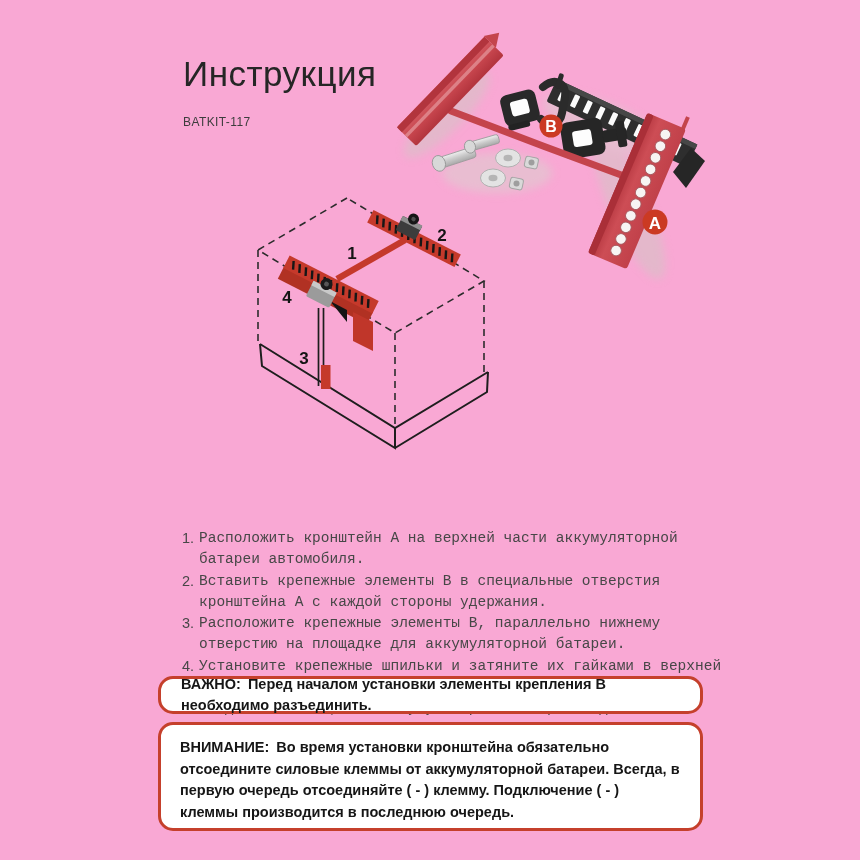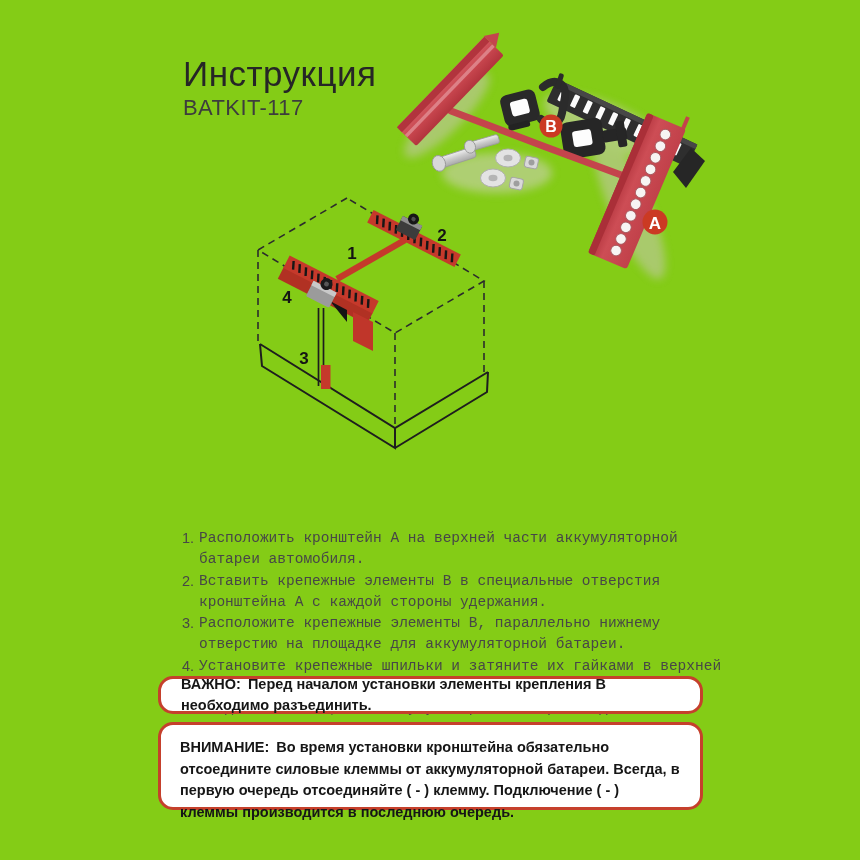--- a/index.html
+++ b/index.html
@@ -1,45 +1,45 @@
 <!DOCTYPE html>
 <html><head>
 <meta charset="utf-8">
 <style>
   html,body{margin:0;padding:0;background:#ffffff;}
   .page{
-    position:relative;width:860px;height:860px;background:#84cc16;overflow:hidden;
+    position:relative;width:860px;height:860px;background:#f9a8d4;overflow:hidden;
     font-family:"Liberation Sans","DejaVu Sans",sans-serif;color:#404040;
   }
   
   .hdr{position:absolute;left:183px;top:55px;}
   .hdr h1{
     margin:0;font-size:35px;font-weight:200;letter-spacing:.5px;color:#262626;line-height:1.1;
   }
-  .hdr .model{margin-top:1px;font-size:22px;font-weight:400;color:#3d3d3d;letter-spacing:.4px;}
+  .hdr .model{margin-top:21px;font-size:12px;font-weight:400;color:#3d3d3d;letter-spacing:.4px;}
   
   .photo{position:absolute;left:385px;top:15px;}
   .diagram{position:absolute;left:240px;top:180px;}
   
   .intro{
     position:absolute;left:182px;top:472px;width:470px;
     font-size:14.5px;line-height:21.5px;color:#474747;
   }
   .steps{position:absolute;left:182px;top:528px;width:558px;font-size:14.5px;line-height:21.3px;color:#474747;}
   .step{display:flex;}
   .step .num{width:17px;flex:0 0 17px;}
   .step .txt{flex:1;font-family:Liberation Mono, monospace;}
   
   .notice{
     position:absolute;left:158px;width:545px;box-sizing:border-box;
     border:3px solid #c5402c;border-radius:15px;background:#fff;
     font-weight:700;color:#161616;font-size:14.5px;line-height:21.5px;
   }
   .notice.important{top:676px;height:25px;display:flex;align-items:center;padding:16px 20px;}
-  .notice.warning{top:722px;height:88px;padding:12px 19px 0 19px;}
+  .notice.warning{top:722px;height:109px;padding:12px 19px 0 19px;}
   .notice .lbl{margin-right:7px;}
   svg text{font-family:"Liberation Sans","DejaVu Sans",sans-serif;}
 </style>
 </head>
 <body>
 
 <div class="page">
 
   <div class="hdr">
     <h1>Инструкция</h1>

